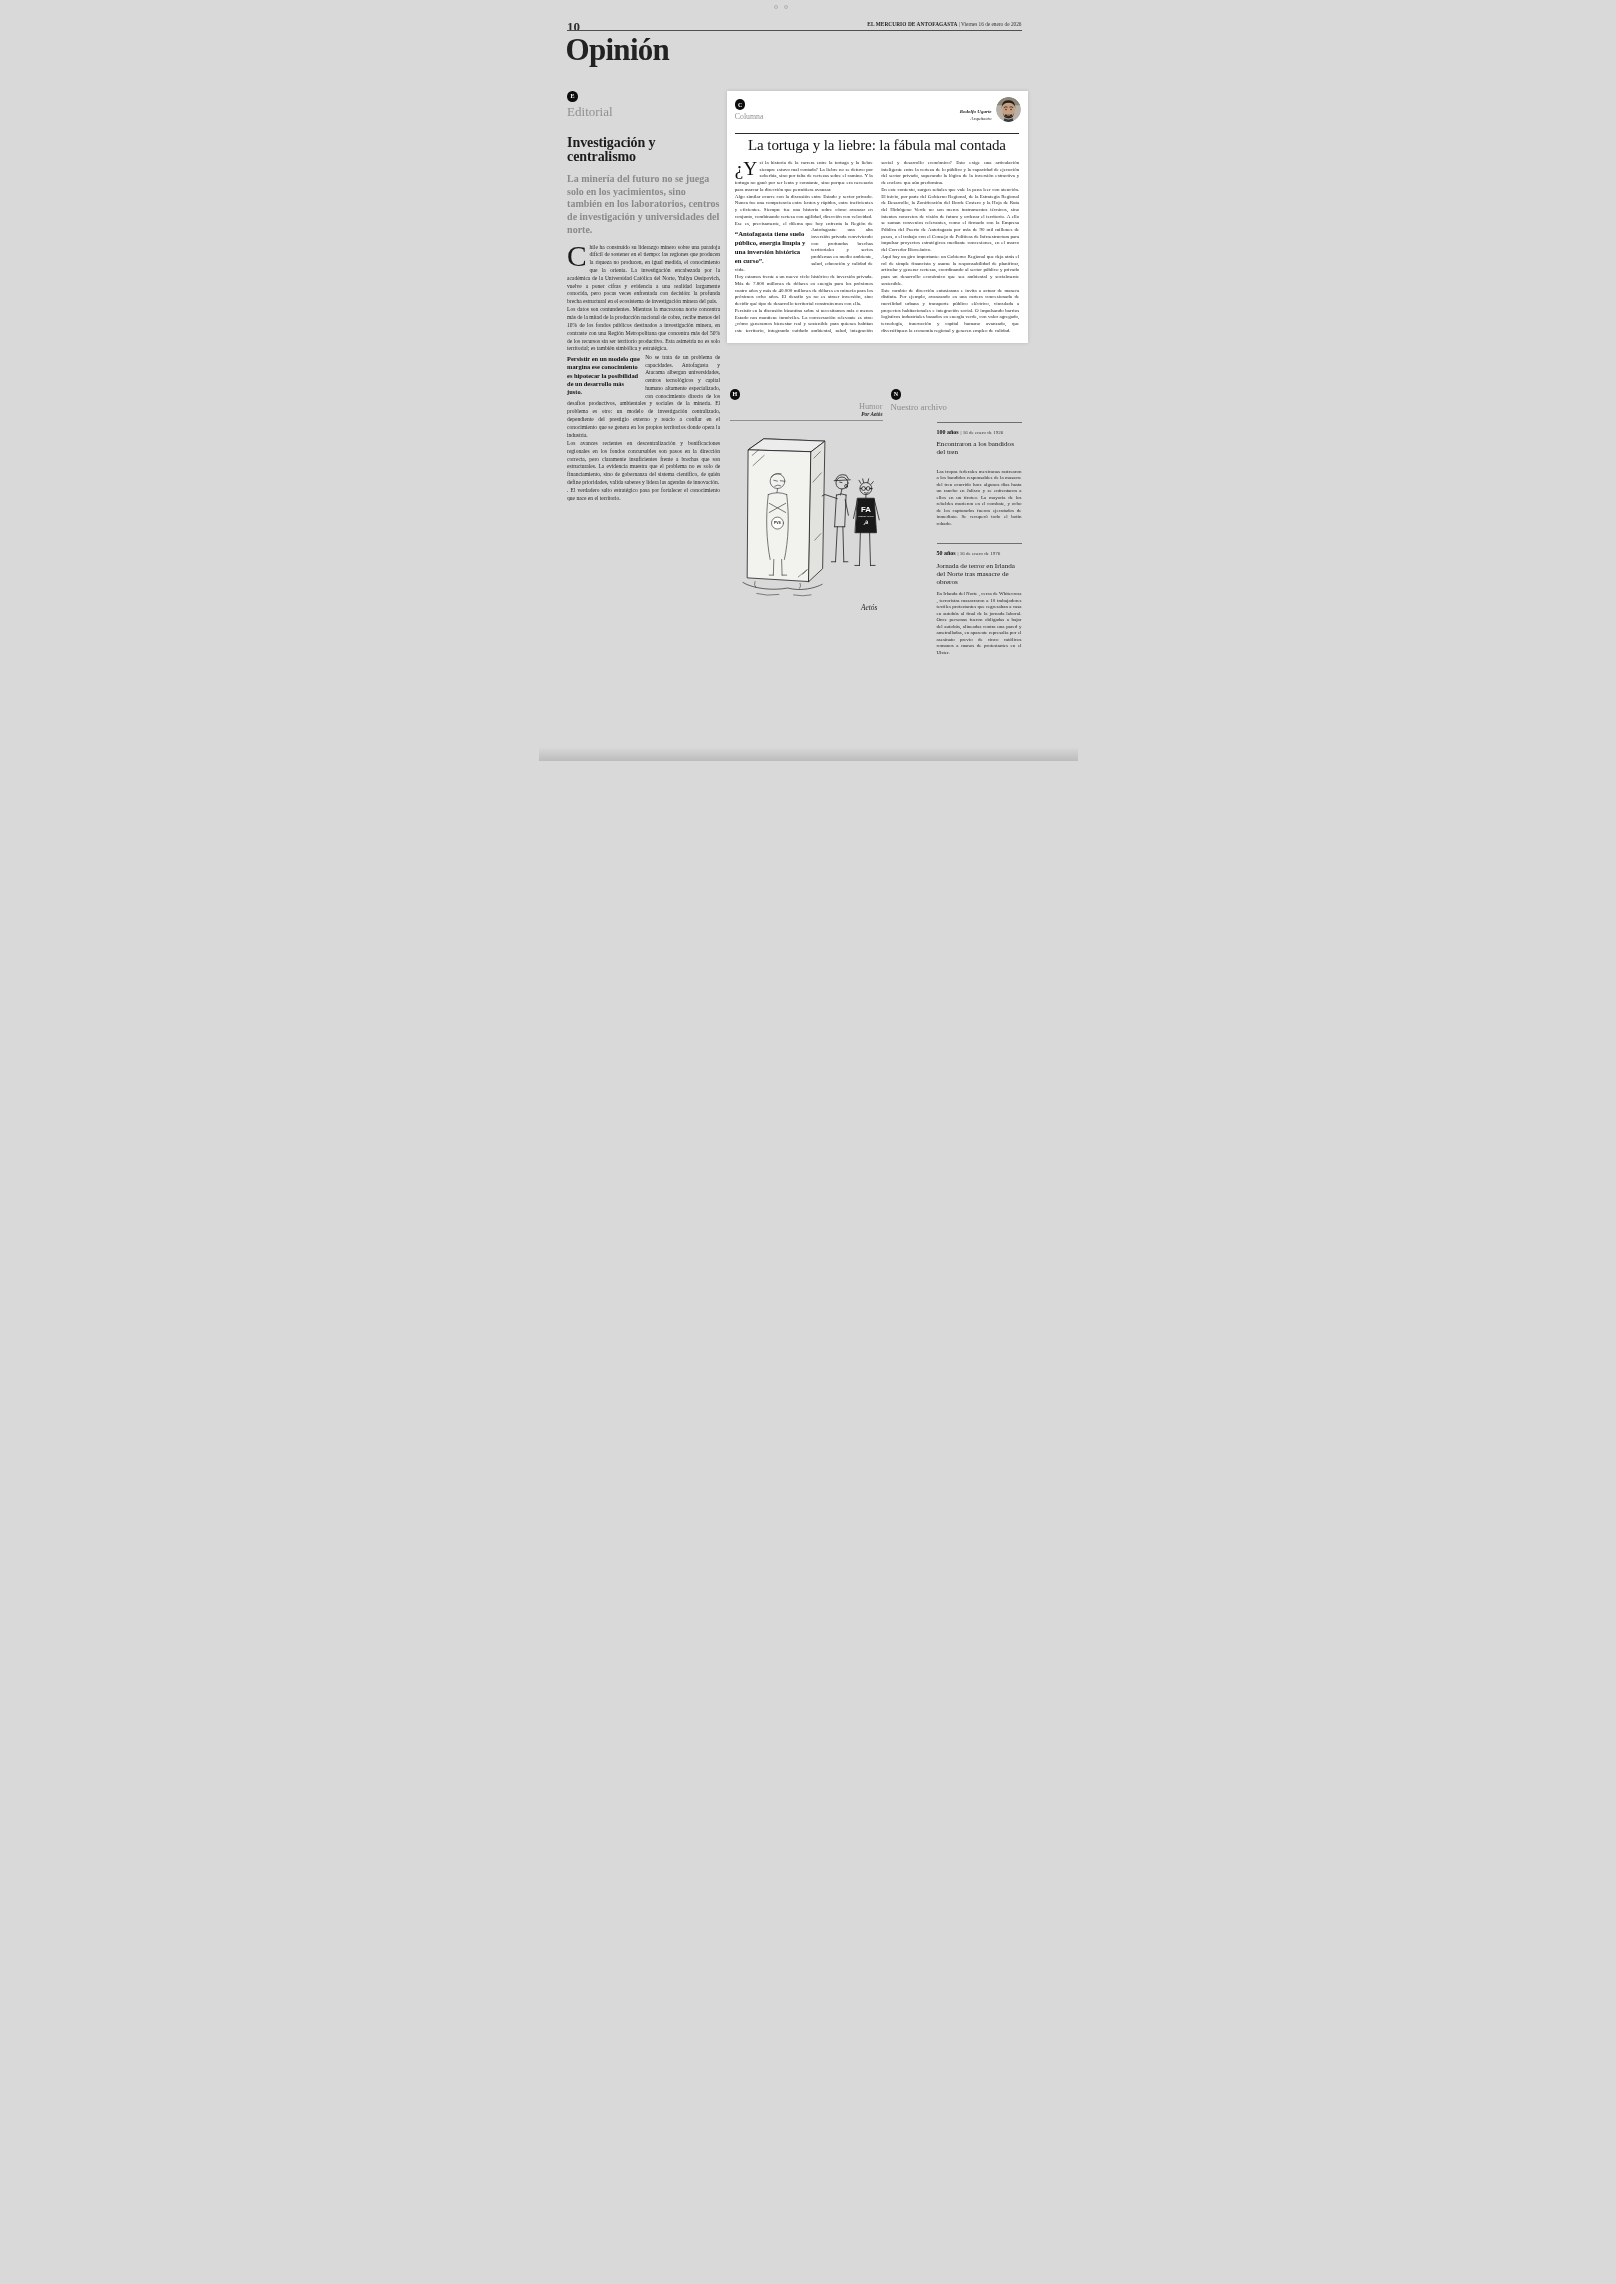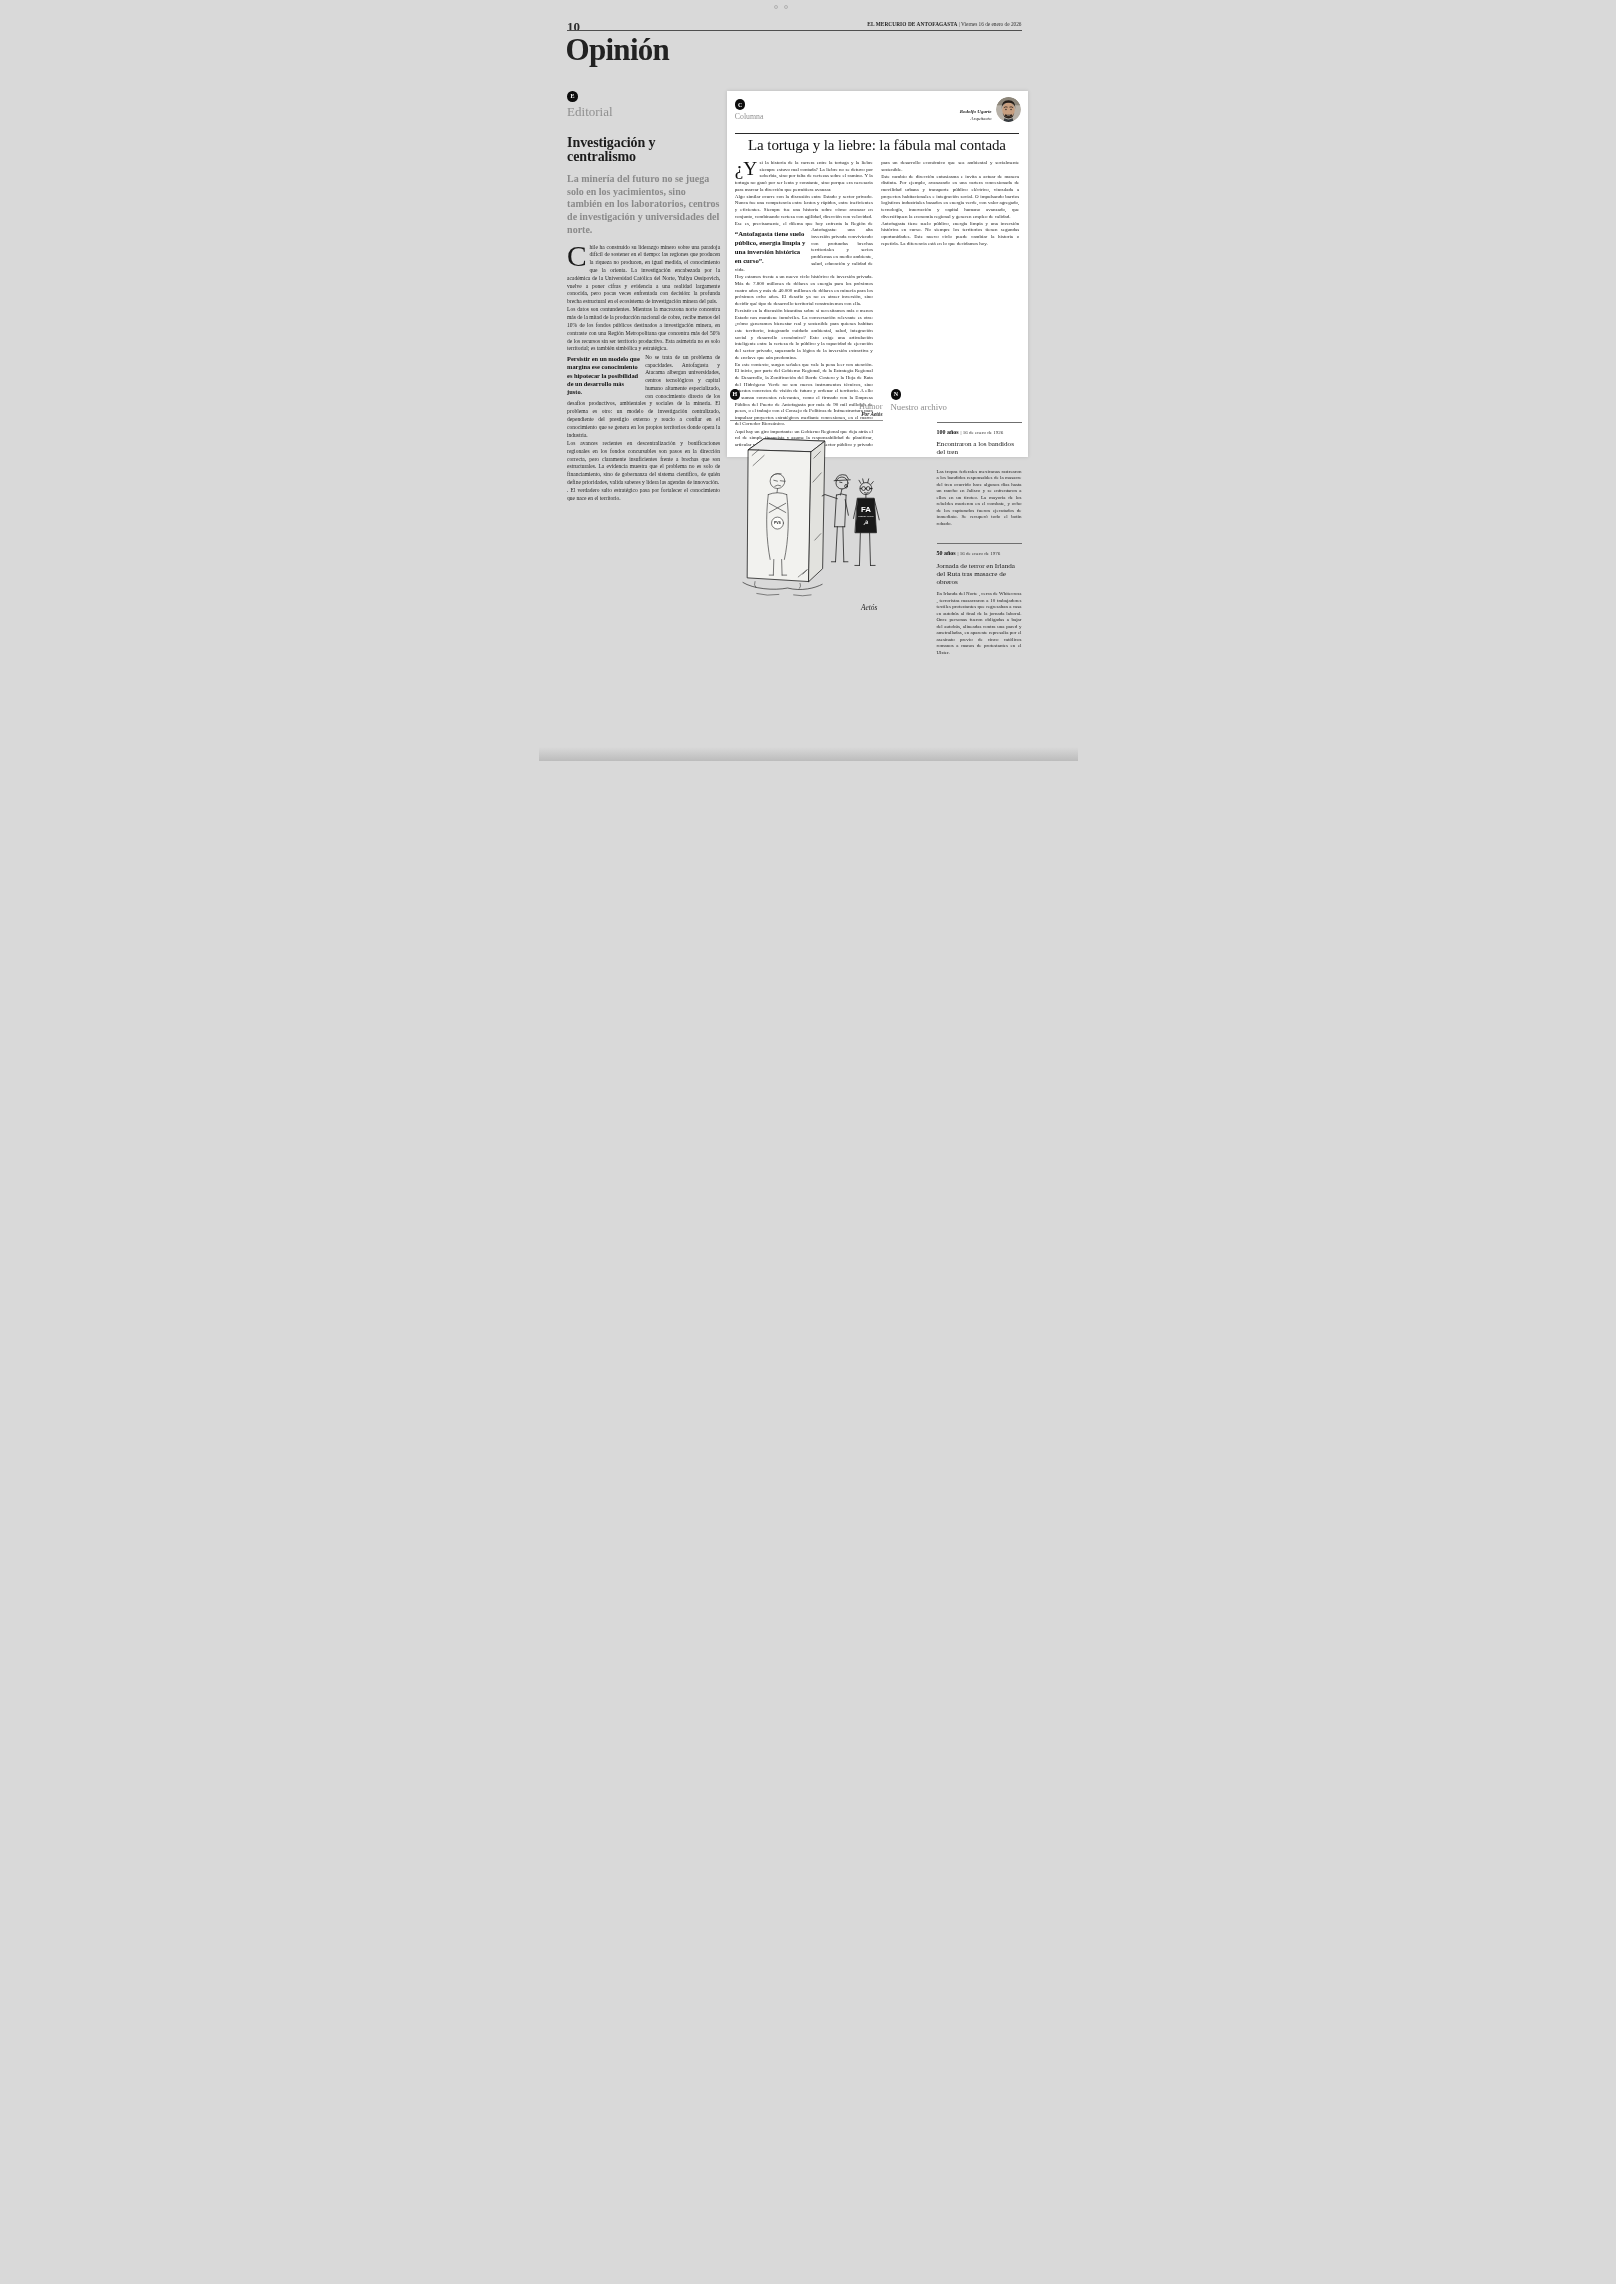--- a/index.html
+++ b/index.html
@@ -27,21 +27,21 @@
   
   .editorial { position:absolute; left:28.6px; top:91px; width:153px; }
   .ed-title { font-size:14px; font-weight:bold; line-height:1.03; color:#1c1c1c; margin-top:15.7px; letter-spacing:-0.1px; }
   .ed-lead { font-weight:bold; color:#8a8a8a; font-size:10px; line-height:1.26; margin-top:8.3px; }
   .ed-body { margin-top:7.4px; font-size:5.5px; line-height:1.42; text-align:justify; color:#242424; }
   .ed-body p + p { margin-top:0.5px; }
   .dropcap { float:left; font-size:29.5px; line-height:.78; padding:1.4px 2.8px 0 0; color:#1b1b1b; }
   .ed-quote { float:left; width:48%; font-weight:bold; font-size:6.4px; line-height:1.3; color:#111; margin:1.4px 4.6px 0.9px 0; text-align:left; }
 
   
-  .column-box { position:absolute; left:188px; top:91px; width:301px; height:366px; background:#ffffff; box-shadow:0 0 3.7px rgba(0,0,0,.15); }
+  .column-box { position:absolute; left:188px; top:91px; width:301px; height:252px; background:#ffffff; box-shadow:0 0 3.7px rgba(0,0,0,.15); }
   .cb-circ { position:absolute; left:8.3px; top:8.3px; }
   .cb-kicker { position:absolute; left:8.3px; top:21px; color:#909090; font-size:7.8px; }
   .author { position:absolute; right:36px; top:18.4px; text-align:right; font-style:italic; font-size:5px; line-height:1.3; color:#1d1d1d; }
   .author .a-name { font-weight:bold; }
   .avatar { position:absolute; right:6.4px; top:6.4px; width:25px; height:25px; border-radius:50%; display:block; }
   .cb-titlewrap { position:absolute; left:8.3px; right:8.3px; top:42px; border-top:0.7px solid #2a2a2a; padding-top:3.2px; text-align:center; }
   .cb-title { font-size:15px; font-weight:normal; color:#111; letter-spacing:-0.1px; }
   .cb-body { position:absolute; left:8.3px; right:8.3px; top:69px; bottom:6.4px; column-count:2; column-gap:8.3px; column-fill:auto; overflow:hidden;
              font-size:5px; line-height:1.33; text-align:justify; color:#1c1c1c; }
   .cb-body p + p { margin-top:0.5px; }
@@ -232,20 +232,20 @@
       </div>
       <h3 class="ahead">Encontraron a los bandidos del tren</h3>
       <p class="abody">Las tropas federales mexicanas rastrearon a los bandidos responsables de la masacre del tren ocurrido hace algunos días hasta un rancho en Jalisco y se enfrentaron a ellos en un tiroteo. La mayoría de los rebeldes murieron en el combate, y ocho de los capturados fueron ejecutados de inmediato. Se recuperó todo el botín robado.</p>
     </article>
 
     <article class="a-item">
       <div class="a-head">
         <span class="years">50 años</span>
         <span class="adate">| 16 de enero de 1976</span>
       </div>
-      <h3 class="ahead">Jornada de terror en Irlanda del Ruta tras masacre de obreros</h3>
+      <h3 class="ahead">Jornada de terror en Irlanda del Norte tras masacre de obreros</h3>
       <p class="abody">En Irlanda del Norte , cerca de Whitecross , terroristas masacraron a 10 trabajadores textiles protestantes que regresaban a casa en autobús al final de la jornada laboral. Once personas fueron obligadas a bajar del autobús, alineadas contra una pared y ametralladas, en aparente represalia por el asesinato previo de cinco católicos romanos a manos de protestantes en el Ulster.</p>
     </article>
   </section>
 
   <div class="bottom-shade"></div>
 </div>
 
 
 </body></html>

